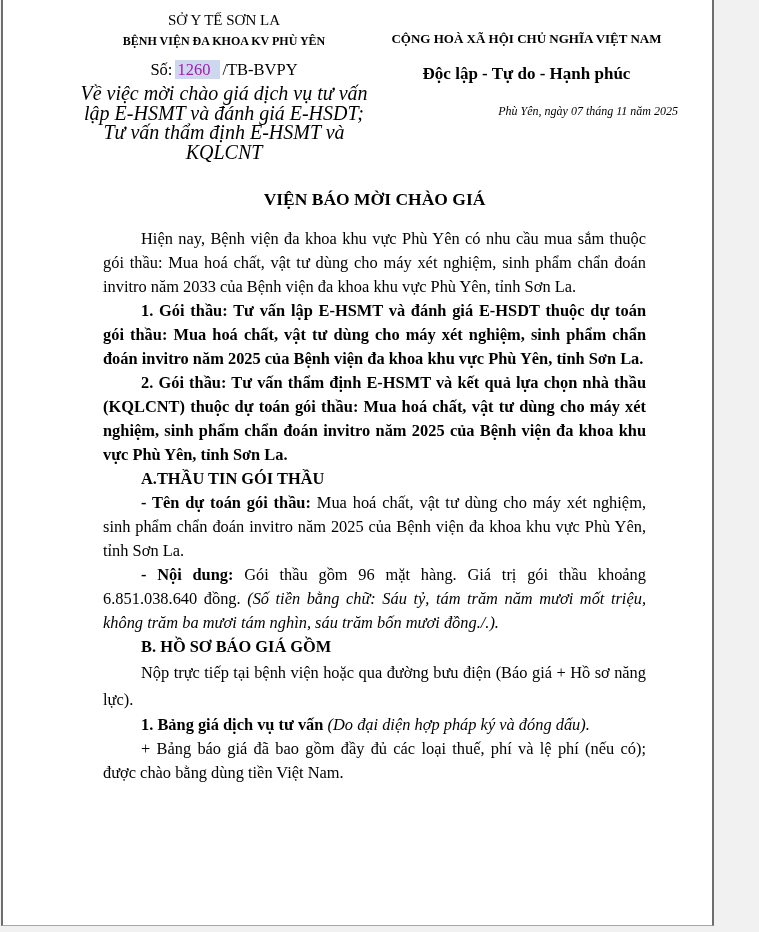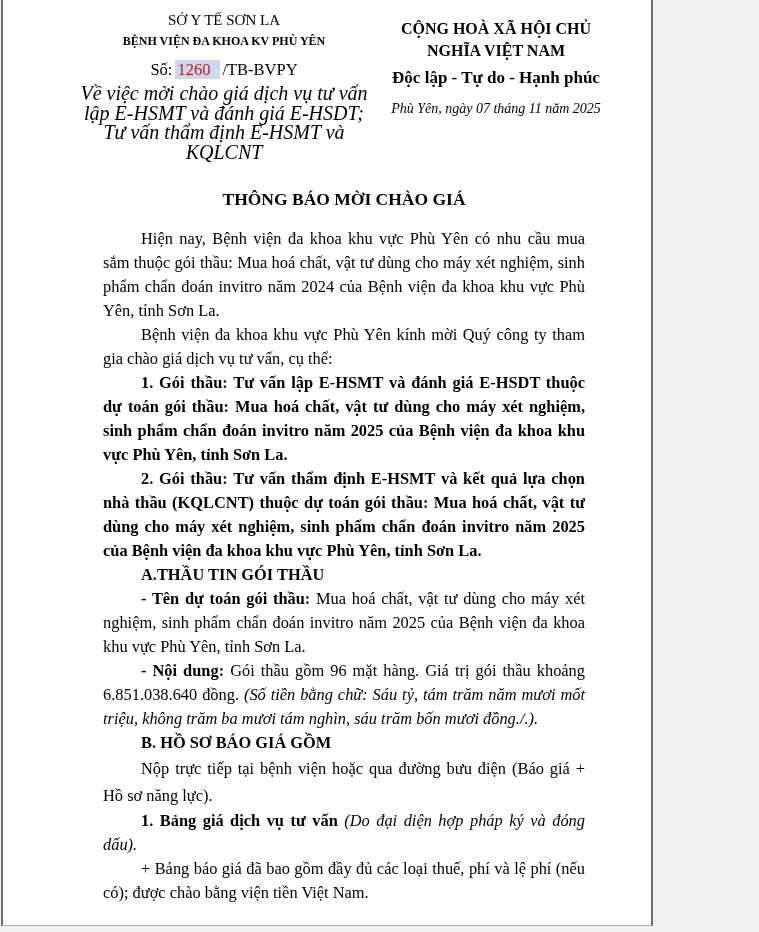--- a/index.html
+++ b/index.html
@@ -9,21 +9,21 @@
     height: 932px;
     background: #f1f1f1;
     overflow: hidden;
     font-family: "Liberation Serif", "DejaVu Serif", serif;
     color: #000;
   }
   .page {
     position: absolute;
     left: 1px;
     top: 0;
-    width: 652px;
+    width: 713px;
     height: 926px;
     box-sizing: border-box;
     background: #ffffff;
     border-left: 2px solid #6e6e6e;
     border-right: 2px solid #6e6e6e;
     border-bottom: 1px solid #a8a8a8;
   }
   
   .header {
     display: flex;
@@ -36,29 +36,29 @@
   }
   .header-right {
     flex: 1;
     text-align: center;
   }
   .dept      { font-size: 15px; line-height: 20px; }
   .hosp      { font-size: 12px; font-weight: bold; line-height: 20px; margin-top: 1px; }
   .docnum    { font-size: 16.5px; line-height: 22px; margin-top: 8px; }
   .field-value {
     background: #cdd7ee;
-    color: #b91c1c;
+    color: #a21caf;
     padding: 0 10px 0 2px;
     margin-left: 3px;
     margin-right: 2px;
   }
   .subject   { font-style: italic; font-size: 20px; line-height: 19.5px; margin-top: 3px; }
-  .country   { font-weight: bold; font-size: 16px; line-height: 22px; margin-top: 8px; text-align: center; }
-  .motto     { font-weight: bold; font-size: 17px; line-height: 22px; margin-top: 5px; }
-  .dateline  { font-style: italic; font-size: 14px; line-height: 22px; margin-top: 9px; }
+  .country   { font-weight: bold; font-size: 13px; line-height: 22px; margin-top: 18px; text-align: center; }
+  .motto     { font-weight: bold; font-size: 17px; line-height: 22px; margin-top: 13px; }
+  .dateline  { font-style: italic; font-size: 12px; line-height: 22px; margin-top: 15px; text-align: right; }
   
   .content {
     padding: 0 66px 0 100px;
     text-align: justify;
     font-size: 16.4px;
     line-height: 24px;
   }
   .doc-title {
     text-align: center;
     font-weight: bold;
@@ -89,36 +89,35 @@
       <div class="subject">Về việc mời chào giá dịch vụ tư vấn lập E-HSMT và đánh giá E-HSDT; Tư vấn thẩm định E-HSMT và KQLCNT</div>
     </div>
     <div class="header-right">
       <div class="country">CỘNG HOÀ XÃ HỘI CHỦ NGHĨA VIỆT NAM</div>
       <div class="motto">Độc lập - Tự do - Hạnh phúc</div>
       <div class="dateline">Phù Yên, ngày 07 tháng 11 năm 2025</div>
     </div>
   </div>
 
   <div class="content">
-    <div class="doc-title">THÔNG BÁO MỜI CHÀO GIÁ</div>
+    <div class="doc-title">VIỆN BÁO MỜI CHÀO GIÁ</div>
 
-    <p>Hiện nay, Bệnh viện đa khoa khu vực Phù Yên có nhu cầu mua sắm thuộc gói thầu: Mua hoá chất, vật tư dùng cho máy xét nghiệm, sinh phẩm chẩn đoán invitro năm 2024 của Bệnh viện đa khoa khu vực Phù Yên, tỉnh Sơn La.</p>
-    <p>Bệnh viện đa khoa khu vực Phù Yên kính mời Quý công ty tham gia chào giá dịch vụ tư vấn, cụ thể:</p>
+    <p>Hiện nay, Bệnh viện đa khoa khu vực Phù Yên có nhu cầu mua sắm thuộc gói thầu: Mua hoá chất, vật tư dùng cho máy xét nghiệm, sinh phẩm chẩn đoán invitro năm 2033 của Bệnh viện đa khoa khu vực Phù Yên, tỉnh Sơn La.</p>
     <p class="bold">1. Gói thầu: Tư vấn lập E-HSMT và đánh giá E-HSDT thuộc dự toán gói thầu: Mua hoá chất, vật tư dùng cho máy xét nghiệm, sinh phẩm chẩn đoán invitro năm 2025 của Bệnh viện đa khoa khu vực Phù Yên, tỉnh Sơn La.</p>
     <p class="bold">2. Gói thầu: Tư vấn thẩm định E-HSMT và kết quả lựa chọn nhà thầu (KQLCNT) thuộc dự toán gói thầu: Mua hoá chất, vật tư dùng cho máy xét nghiệm, sinh phẩm chẩn đoán invitro năm 2025 của Bệnh viện đa khoa khu vực Phù Yên, tỉnh Sơn La.</p>
 
     <p class="bold">A.THẦU TIN GÓI THẦU</p>
 
     <p><span class="bold">- Tên dự toán gói thầu:</span><span> Mua hoá chất, vật tư dùng cho máy xét nghiệm, sinh phẩm chẩn đoán invitro năm 2025 của Bệnh viện đa khoa khu vực Phù Yên, tỉnh Sơn La.</span></p>
 
     <p><span class="bold">- Nội dung:</span><span> Gói thầu gồm 96 mặt hàng. Giá trị gói thầu khoảng 6.851.038.640 đồng. </span><span class="italic">(Số tiền bằng chữ: Sáu tỷ, tám trăm năm mươi mốt triệu, không trăm ba mươi tám nghìn, sáu trăm bốn mươi đồng./.).</span></p>
 
 
     <p class="bold">B. HỒ SƠ BÁO GIÁ GỒM</p>
 
     <p class="submit">Nộp trực tiếp tại bệnh viện hoặc qua đường bưu điện (Báo giá + Hồ sơ năng lực).</p>
 
     <p><span class="bold">1. Bảng giá dịch vụ tư vấn </span><span class="italic">(Do đại diện hợp pháp ký và đóng dấu).</span></p>
 
-    <p>+ Bảng báo giá đã bao gồm đầy đủ các loại thuế, phí và lệ phí (nếu có); được chào bằng viện tiền Việt Nam.</p>
+    <p>+ Bảng báo giá đã bao gồm đầy đủ các loại thuế, phí và lệ phí (nếu có); được chào bằng dùng tiền Việt Nam.</p>
   </div>
 
 </div>
 
 </body></html>

